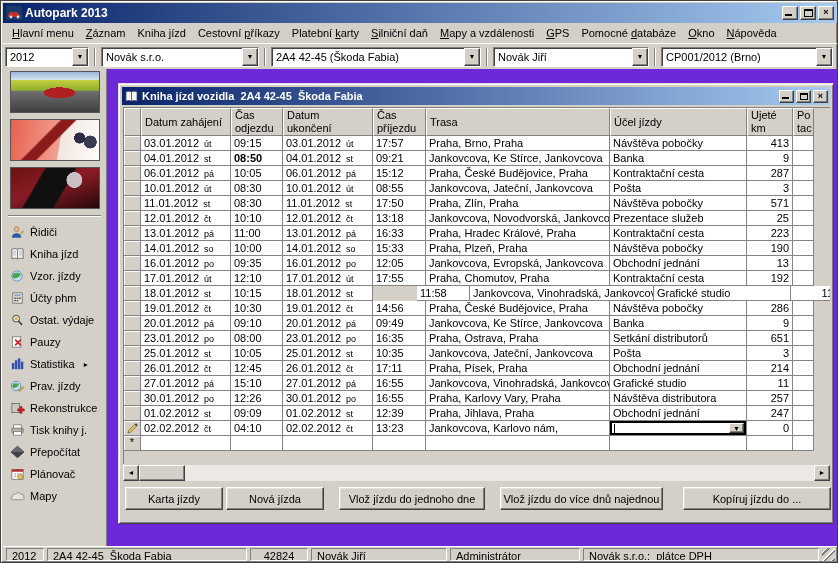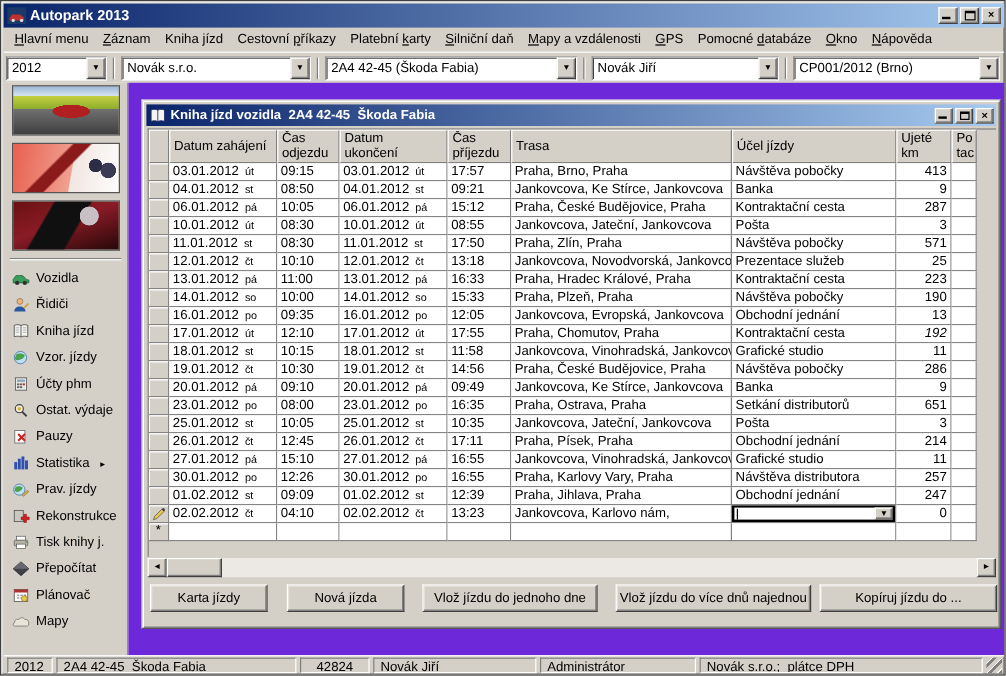--- a/index.html
+++ b/index.html
@@ -218,30 +218,20 @@
 
   <div class="sidebar">
     <div class="photo photo-car"></div>
     <div class="photo photo-plane"></div>
     <div class="photo photo-fuel"></div>
     <div class="side-sep"></div>
     <div id="side-items">
         <div class="side-item">
           <span class="side-icon">
             <svg viewBox="0 0 16 14">
-              <path d="M1 8l2.5-3.5h6L13 8l2 .5V11H1z" fill="#3a9d5d" stroke="#1d5c33" stroke-width=".6"></path>
-              <circle cx="4.6" cy="11" r="1.9" fill="#303030"></circle>
-              <circle cx="11.4" cy="11" r="1.9" fill="#303030"></circle>
-            </svg>
-          </span>
-          <span class="side-label">Vozidla</span>
-        </div>
-        <div class="side-item">
-          <span class="side-icon">
-            <svg viewBox="0 0 16 14">
               <circle cx="7" cy="4" r="2.6" fill="#e8b87c" stroke="#7a5230" stroke-width=".5"></circle>
               <path d="M2 13c0-3 2.3-4.6 5-4.6s5 1.6 5 4.6z" fill="#2857a4"></path>
               <path d="M10 9.2l4-4 1.2 1.2-4 4z" fill="#c8a84b"></path>
             </svg>
           </span>
           <span class="side-label">Řidiči</span>
         </div>
         <div class="side-item">
           <span class="side-icon">
             <svg viewBox="0 0 16 14">
@@ -412,21 +402,21 @@
               <div class="gc" style="width: 90px;">03.01.2012<span class="dow">út</span></div>
               <div class="gc" style="width: 53px;">17:57</div>
               <div class="gc" style="width: 184px;">Praha, Brno, Praha</div>
               <div class="gc" style="width: 137px;">Návštěva pobočky</div>
               <div class="gc num" style="width: 46px;">413</div>
               <div class="gc" style="width: 21px;"></div>
             </div>
             <div class="gr">
               <div class="gc sel" style="width: 17px;"></div>
               <div class="gc" style="width: 90px;">04.01.2012<span class="dow">st</span></div>
-              <div class="gc" style="width: 52px;">08:50</div>
+              <div class="gc" style="width: 52px; font-weight: bold;">08:50</div>
               <div class="gc" style="width: 90px;">04.01.2012<span class="dow">st</span></div>
               <div class="gc" style="width: 53px;">09:21</div>
               <div class="gc" style="width: 184px;">Jankovcova, Ke Stírce, Jankovcova</div>
               <div class="gc" style="width: 137px;">Banka</div>
               <div class="gc num" style="width: 46px;">9</div>
               <div class="gc" style="width: 21px;"></div>
             </div>
             <div class="gr">
               <div class="gc sel" style="width: 17px;"></div>
               <div class="gc" style="width: 90px;">06.01.2012<span class="dow">pá</span></div>
@@ -505,29 +495,29 @@
               <div class="gc" style="width: 21px;"></div>
             </div>
             <div class="gr">
               <div class="gc sel" style="width: 17px;"></div>
               <div class="gc" style="width: 90px;">17.01.2012<span class="dow">út</span></div>
               <div class="gc" style="width: 52px;">12:10</div>
               <div class="gc" style="width: 90px;">17.01.2012<span class="dow">út</span></div>
               <div class="gc" style="width: 53px;">17:55</div>
               <div class="gc" style="width: 184px;">Praha, Chomutov, Praha</div>
               <div class="gc" style="width: 137px;">Kontraktační cesta</div>
-              <div class="gc num" style="width: 46px; font-style: italic;">192</div>
+              <div class="gc num" style="width: 46px;">192</div>
               <div class="gc" style="width: 21px;"></div>
             </div>
             <div class="gr">
               <div class="gc sel" style="width: 17px;"></div>
               <div class="gc" style="width: 90px;">18.01.2012<span class="dow">st</span></div>
               <div class="gc" style="width: 52px;">10:15</div>
               <div class="gc" style="width: 90px;">18.01.2012<span class="dow">st</span></div>
-              <div class="gc" style="width: 53px;">11:58</div>
+              <div class="gc" style="width: 53px; margin-left: 44px;">11:58</div>
               <div class="gc" style="width: 184px;">Jankovcova, Vinohradská, Jankovcova</div>
               <div class="gc" style="width: 137px;">Grafické studio</div>
               <div class="gc num" style="width: 46px;">11</div>
               <div class="gc" style="width: 21px;"></div>
             </div>
             <div class="gr">
               <div class="gc sel" style="width: 17px;"></div>
               <div class="gc" style="width: 90px;">19.01.2012<span class="dow">čt</span></div>
               <div class="gc" style="width: 52px;">10:30</div>
               <div class="gc" style="width: 90px;">19.01.2012<span class="dow">čt</span></div>
@@ -644,21 +634,21 @@
 
       <div class="hscroll">
         <span class="sb-btn">◄</span>
         <span class="sb-thumb"></span>
         <span class="sb-track-fill"></span>
         <span class="sb-btn">►</span>
       </div>
 
       <div class="btnrow" id="btnrow">
           <button class="action-btn" style="width: 98px; margin-left: 2px;">Karta jízdy</button>
-          <button class="action-btn" style="width: 98px; margin-left: 16px;">Nová jízda</button>
+          <button class="action-btn" style="width: 98px; margin-left: 3px;">Nová jízda</button>
           <button class="action-btn" style="width: 146px; margin-left: 15px;">Vlož jízdu do jednoho dne</button>
           <button class="action-btn" style="width: 163px; margin-left: 15px;">Vlož jízdu do více dnů najednou</button>
           <button class="action-btn" style="width: 148px; margin-left: auto;">Kopíruj jízdu do ...</button>
         </div>
     </div>
   </div>
 
   <div class="statusbar" id="statusbar">
       <span class="sb-panel" style="width: 38px;">2012</span>
       <span class="sb-panel" style="width: 200px;">2A4 42-45  Škoda Fabia</span>

